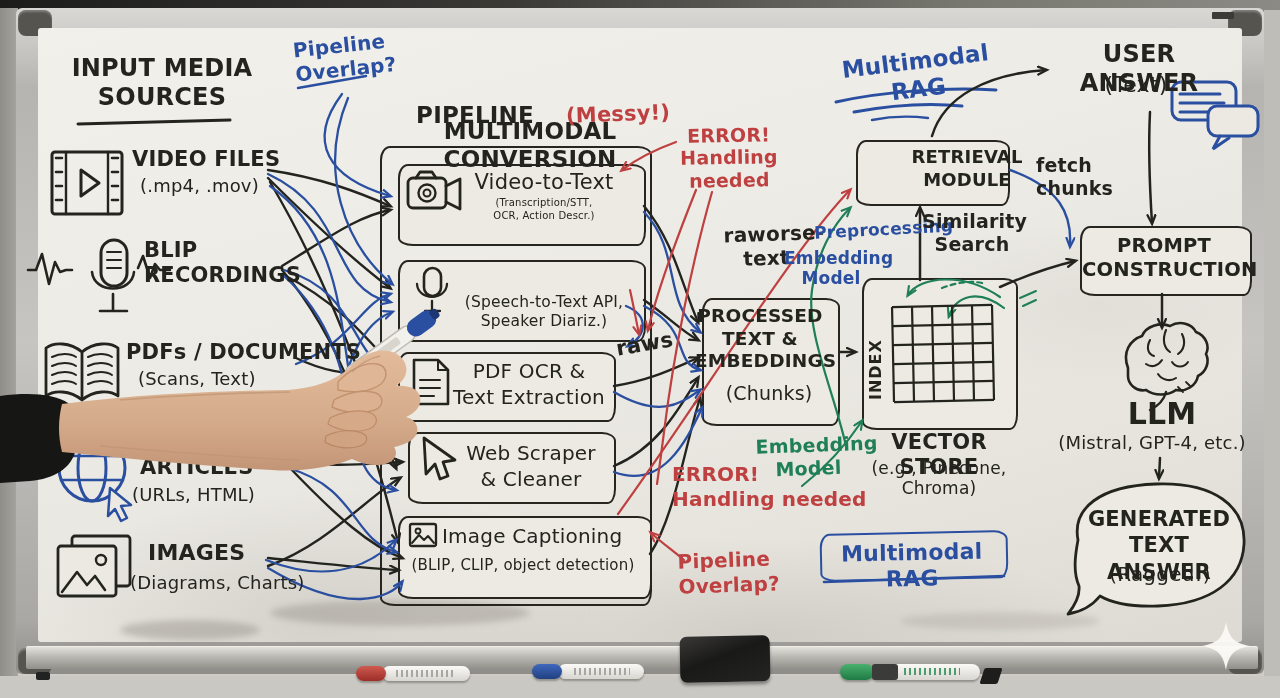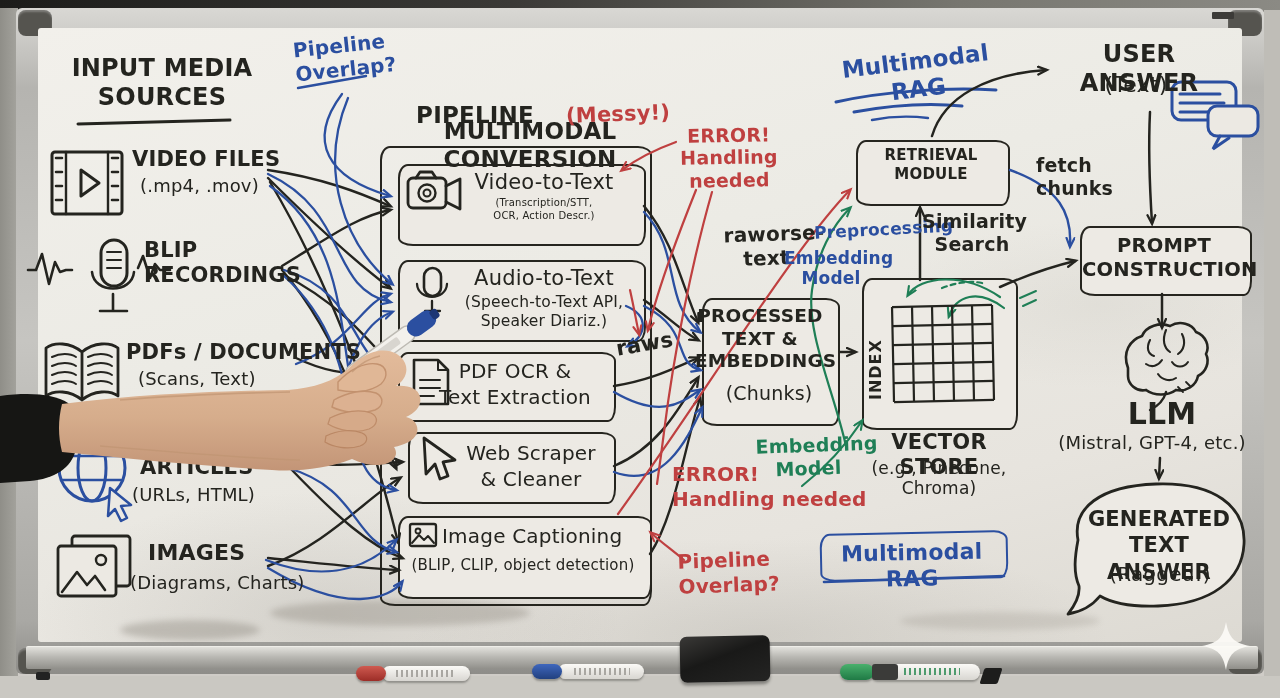--- a/index.html
+++ b/index.html
@@ -286,25 +286,24 @@
 Overlap?</div>
 
   <div class="t c w6" style="left:362px;top:74px;width:336px;font-size:23px;margin-top:44px;">MULTIMODAL CONVERSION</div>
   <div class="t c w6" style="left:390px;top:102px;width:170px;font-size:23px;">PIPELINE</div>
   <div class="t w6 red" style="left:566px;top:102px;font-size:21px;transform:rotate(-2deg);">(Messy!)</div>
 
   <div class="t c" style="left:452px;top:170px;width:184px;font-size:21px;">Video-to-Text</div>
   <div class="t c" style="left:448px;top:197px;width:192px;font-size:10px;line-height:1.25;">(Transcription/STT,
 OCR, Action Descr.)</div>
 
-  <div class="t c" style="left:452px;top:266px;width:184px;font-size:21px;">Audio-to-Text</div>
   <div class="t c" style="left:448px;top:293px;width:192px;font-size:15.5px;line-height:1.25;">(Speech-to-Text API,
 Speaker Diariz.)</div>
 
-  <div class="t c" style="left:436px;top:358px;width:158px;font-size:20px;line-height:1.3;">PDF OCR &amp;
+  <div class="t c" style="left:450px;top:358px;width:158px;font-size:20px;line-height:1.3;">PDF OCR &amp;
 Text Extraction</div>
 
   <div class="t c" style="left:456px;top:440px;width:150px;font-size:20px;line-height:1.3;">Web Scraper
 &amp; Cleaner</div>
 
   <div class="t" style="left:442px;top:524px;font-size:20px;text-align:right;">Image Captioning</div>
   <div class="t c" style="left:400px;top:556px;width:246px;font-size:15px;">(BLIP, CLIP, object detection)</div>
 
   <div class="t c w6 red" style="left:664px;top:124px;width:130px;font-size:19px;line-height:1.18;transform:rotate(-1deg);">ERROR!
 Handling
@@ -317,21 +316,21 @@
 Model</div>
   <div class="t w6" style="left:616px;top:332px;font-size:21px;transform:rotate(-10deg);">raws</div>
 
   <div class="t c w6" style="left:671px;top:305px;width:130px;font-size:18.5px;line-height:1.22;margin-left:24px;">PROCESSED
 TEXT &amp;
 EMBEDDINGS</div>
   <div class="t c" style="left:704px;top:382px;width:130px;font-size:19px;">(Chunks)</div>
 
   <div class="t c w6 blue" style="left:822px;top:48px;width:190px;font-size:23px;transform:rotate(-7deg);">Multimodal RAG</div>
 
-  <div class="t c w6" style="left:858px;top:146px;width:146px;font-size:15px;line-height:1.25;">RETRIEVAL
+  <div class="t c w6" style="left:894px;top:146px;width:146px;font-size:18px;line-height:1.25;">RETRIEVAL
 MODULE</div>
 
   <div class="t c w6" style="left:922px;top:210px;width:100px;font-size:19px;">Similarity
 Search</div>
   <div class="t w6" style="left:1036px;top:154px;font-size:19px;">fetch
 chunks</div>
 
   <div class="t w6 vert" style="left:866px;top:308px;height:92px;font-size:16px;letter-spacing:1px;">INDEX</div>
   <div class="t c" style="left:832px;top:458px;width:214px;font-size:17px;">(e.g., Pinecone, Chroma)</div>
   <div class="t c w6" style="left:854px;top:430px;width:170px;font-size:21px;">VECTOR STORE</div>

